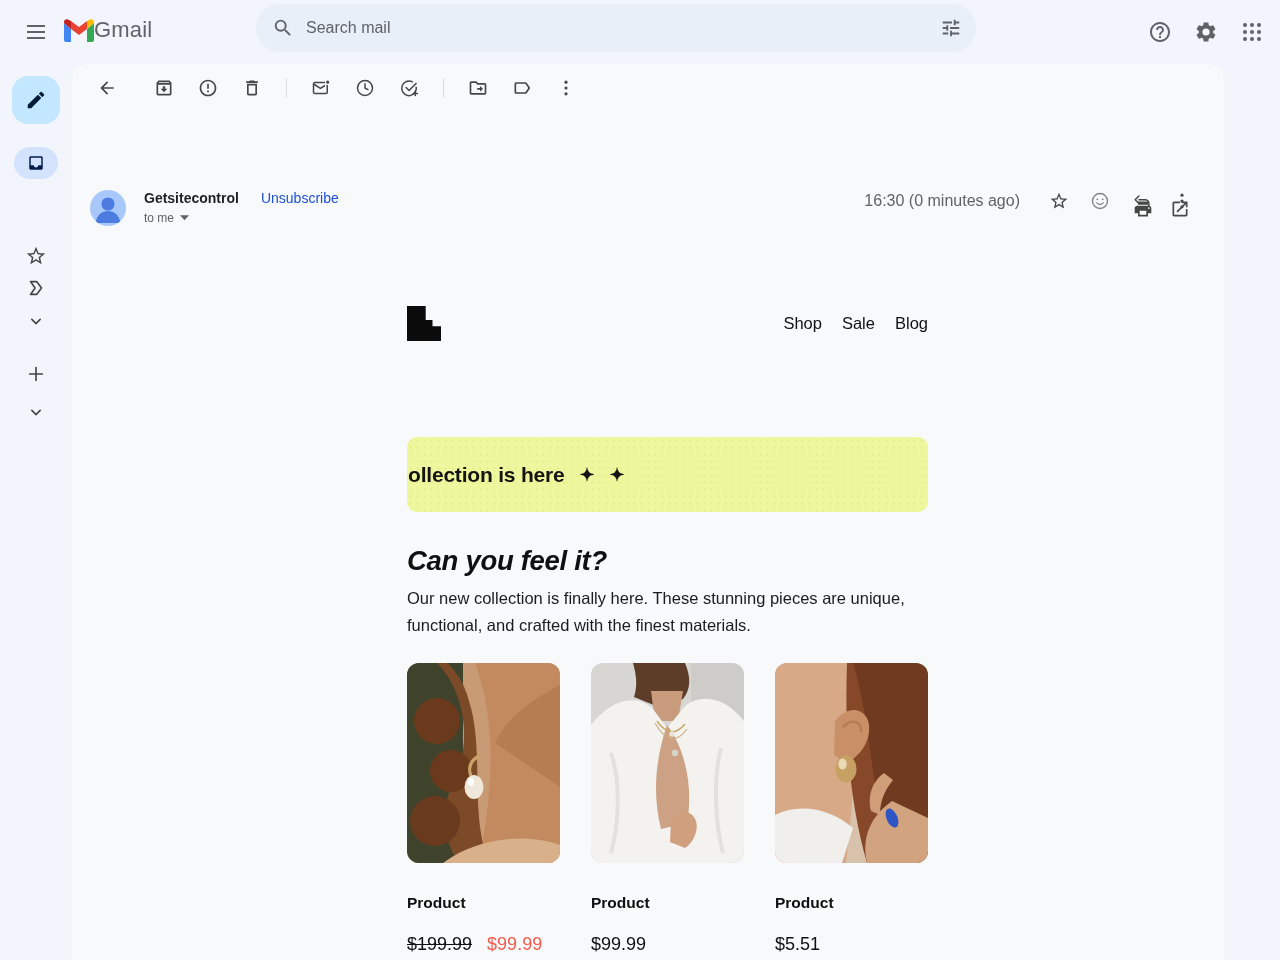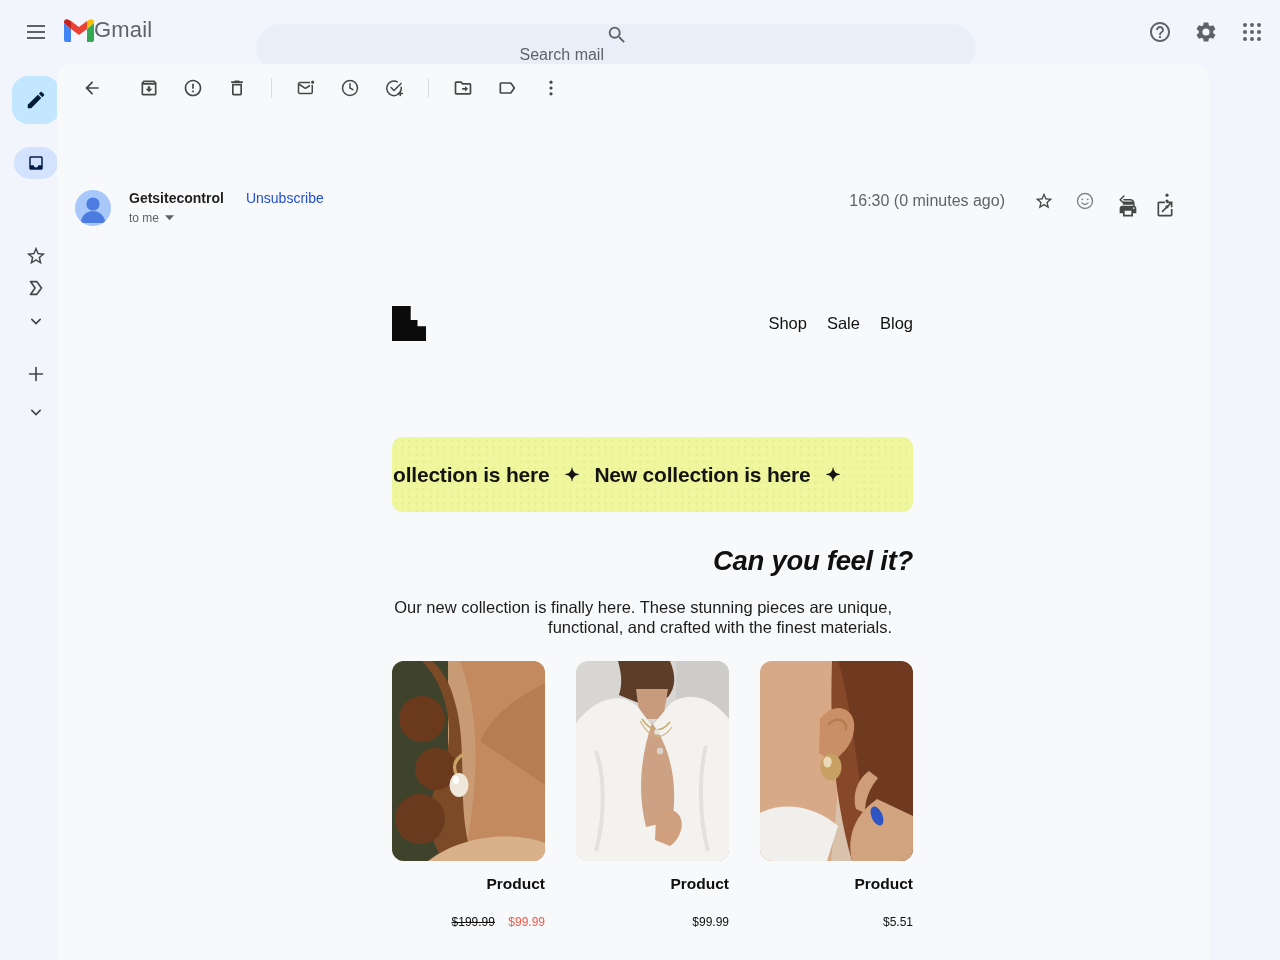--- a/index.html
+++ b/index.html
@@ -12,23 +12,23 @@
   }
   svg { display:block; }
   .ic { color:#444746; }
 
   
   .topbar { position:absolute; left:0; top:0; width:1280px; height:64px; }
   .menu-btn { position:absolute; left:24px; top:20px; width:24px; height:24px; cursor:pointer; }
   .brand { position:absolute; left:64px; top:17px; display:flex; align-items:center; }
   .brand-text { font-size:22px; color:#5f6368; letter-spacing:0.2px; }
   .searchbar {
-    position:absolute; left:256px; top:24px; width:720px; height:48px;
+    position:absolute; left:256px; top:4px; width:720px; height:48px;
     background:#e9eff9; border-radius:24px;
-    display:flex; align-items:center; padding:0 14px 0 16px;flex-direction:column;
+    display:flex; align-items:center; padding:0 14px 0 16px;
   }
   .searchbar input {
     flex:1; border:none; outline:none; background:transparent;
     font-size:16px; color:#202124; margin-left:12px;
     font-family:"Liberation Sans", sans-serif;
   }
   .searchbar input::placeholder { color:#5f6368; }
   .topbar-right { position:absolute; right:16px; top:20px; display:flex; gap:22px; }
   .topbar-right .tb-ic { width:24px; height:24px; color:#5f6368; cursor:pointer; }
 
@@ -40,22 +40,22 @@
     display:flex; align-items:center; justify-content:center; cursor:pointer;
   }
   .rail-item { position:absolute; left:0; width:72px; display:flex; justify-content:center; cursor:pointer; }
   .inbox-pill {
     width:44px; height:32px; background:#d3e3fd; border-radius:16px;
     display:flex; align-items:center; justify-content:center;
   }
 
   
   .main-card {
-    position:absolute; left:57px; top:64px; width:1152px; height:896px;
-    background:#f8f9fa; border-radius:16px 16px 0 0;text-align:right;
+    position:absolute; left:72px; top:64px; width:1152px; height:896px;
+    background:#f8f9fa; border-radius:16px 16px 0 0;
   }
   .toolbar { position:absolute; left:25px; top:14px; display:flex; align-items:center; gap:24px; }
   .toolbar .tool { width:20px; height:20px; cursor:pointer; }
   .toolbar .back { margin-right:13px; }
   .tb-sep { width:1px; height:20px; background:#dadce0; }
   .print-row { position:absolute; right:34px; top:135px; display:flex; gap:17px; }
   .print-row .tool { width:20px; height:20px; cursor:pointer; }
 
   
   .email-header { position:absolute; left:18px; right:32px; top:126px; display:flex; }
@@ -84,26 +84,26 @@
     background:#eff79e;
     background-image:radial-gradient(#e6f08e 1px, transparent 1.2px);
     background-size:7px 7px;
     display:flex; align-items:center; gap:15px;
     font-weight:bold; font-size:21px; color:#141414;
     white-space:nowrap; overflow:hidden; padding-left:1px;
     letter-spacing:-0.2px;
   }
   .sparkle { font-size:18px; }
   .email-heading { margin-top:33px; font-size:27.5px; font-weight:bold; letter-spacing:-0.3px; color:#101010;font-style:italic; }
-  .email-paragraph { margin-top:20px; width:500px; font-size:16.5px; line-height:20px; color:#1c1c1c; }
+  .email-paragraph { margin-top:8px; width:500px; font-size:16.5px; line-height:27px; color:#1c1c1c; }
   .cards { margin-top:24px; display:flex; gap:31px; }
   .card { width:153px; }
   .photo { width:153px; height:200px; border-radius:12px; overflow:hidden; cursor:pointer; }
-  .pname { margin-top:14px; font-size:15.5px; font-weight:bold; color:#101010; }
-  .pprice { margin-top:22px; font-size:12px; color:#101010; }
+  .pname { margin-top:31px; font-size:15.5px; font-weight:bold; color:#101010; }
+  .pprice { margin-top:22px; font-size:18px; color:#101010; }
   .strike { text-decoration:line-through; }
   .sale { color:#f4594a; margin-left:10px; }
 </style>
 </head>
 <body>
 
 <div class="topbar">
   <div class="menu-btn">
     <svg viewBox="0 0 24 24" width="24" height="24">
         <path d="M3 6h18M3 12h18M3 18h18" stroke="#5f6368" stroke-width="2" fill="none"></path>
@@ -350,21 +350,20 @@
       <div class="shop-nav">
         <span>Shop</span>
         <span>Sale</span>
         <span>Blog</span>
       </div>
     </div>
 
     <div class="banner">
       <span>ollection is here</span>
       <span class="sparkle">✦</span>
-      <span>New collection is here</span>
       <span class="sparkle">✦</span>
     </div>
 
     <div class="email-heading">Can you feel it?</div>
     <p class="email-paragraph">Our new collection is finally here. These stunning pieces are unique, functional, and crafted with the finest materials.</p>
 
     <div class="cards">
 
       <div class="card">
         <div class="photo">

